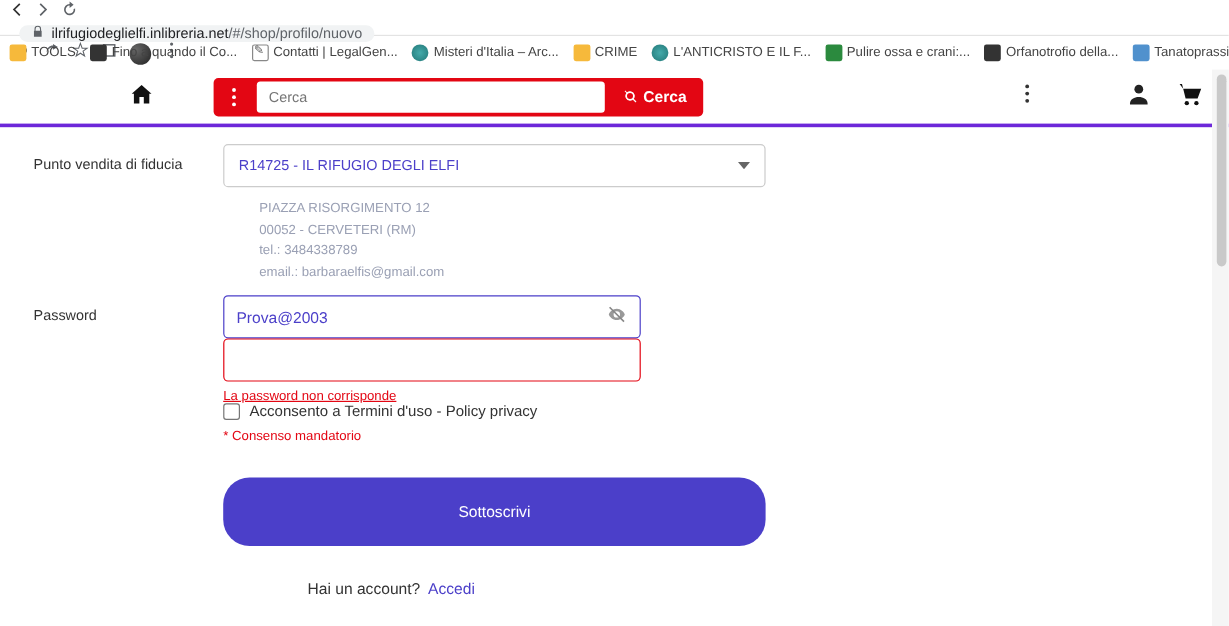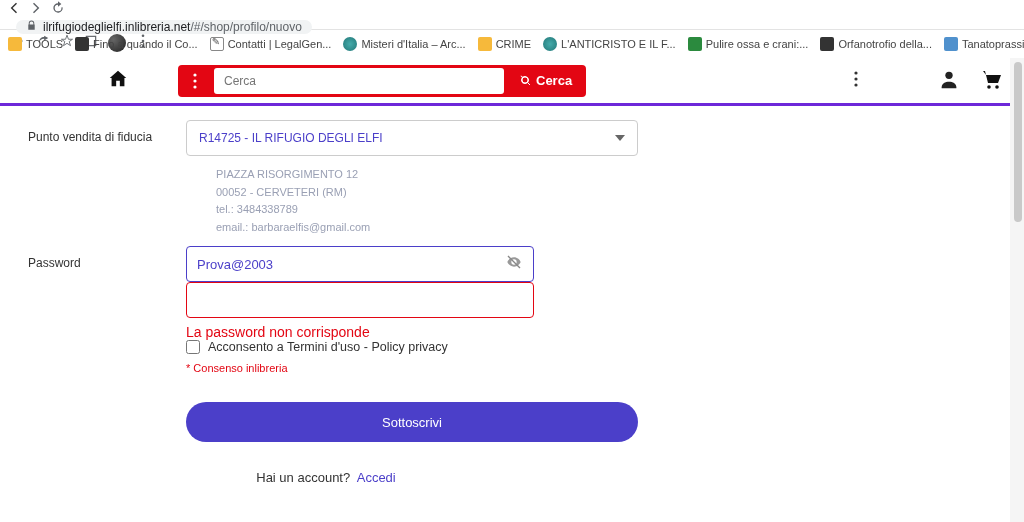--- a/index.html
+++ b/index.html
@@ -57,28 +57,28 @@
   .select-box svg { width: 10px; height: 6px; fill: #666; }
 
   .store-details { margin: 10px 0 0 30px; font-size: 11px; color: #9aa0b4; line-height: 1.6; }
 
   .pw-box { width: 348px; height: 36px; border: 1px solid #4b3fc9; border-radius: 4px; display: flex; align-items: center; padding: 17px 10px; }
   .pw-box.error { border-color: #e30613; }
   .pw-input { flex: 1; border: none; outline: none; font-size: 13px; color: #4b3fc9; background: transparent; }
   .pw-eye svg { width: 18px; height: 16px; fill: #888; }
 
   .field-label { font-size: 11px; color: #666; margin: 12px 0 6px 0; }
-  .err-text { font-size: 14px; color: #e30613; margin-top: 6px; }
+  .err-text { font-size: 11px; color: #e30613; margin-top: 6px; text-decoration: underline; }
 
   .consent-row { display: flex; align-items: center; gap: 8px; font-size: 12.5px; color: #333; }
   .consent-row input[type=checkbox] { width: 14px; height: 14px; accent-color: #4b3fc9; }
   .consent-row a { color: #333; text-decoration: none; }
   .consent-err { font-size: 11px; color: #e30613; margin-top: 8px; }
 
-  .submit-btn { width: 452px; height: 40px; background: #4b3fc9; color: #fff; border: none; border-radius: 22px; font-size: 13px; margin-top: 28px; cursor: pointer; }
+  .submit-btn { width: 452px; height: 57px; background: #4b3fc9; color: #fff; border: none; border-radius: 22px; font-size: 13px; margin-top: 28px; cursor: pointer; }
 
   .login-link { text-align: center; font-size: 13px; color: #333; margin-top: 28px; margin-left: -180px; }
   .login-link a { color: #4b3fc9; text-decoration: none; }
 
   .scrollbar { position: absolute; right: 2px; top: 62px; width: 8px; height: 160px; background: #c9c9c9; border-radius: 4px; }
   .scrollbar-track { position: absolute; right: 0; top: 58px; width: 14px; bottom: 0; background: #f5f5f5; }
   .scroll-arrow { position: absolute; right: 2px; font-size: 9px; color: #888; }
   .scroll-arrow.top { top: 60px; }
 </style>
 </head>
@@ -247,21 +247,21 @@
 
       <label class="consent-row">
         <input type="checkbox" style="">
         <span>
           <span>Acconsento a</span>
           <a>Termini d'uso</a>
           <span>-</span>
           <a>Policy privacy</a>
         </span>
       </label>
-      <div class="consent-err">* Consenso inlibreria</div>
+      <div class="consent-err">* Consenso mandatorio</div>
 
       <button class="submit-btn">Sottoscrivi</button>
 
       <div class="login-link">
         <span>Hai un account?</span>&nbsp;
         <a>Accedi</a>
       </div>
     </div>
   </div>
 

